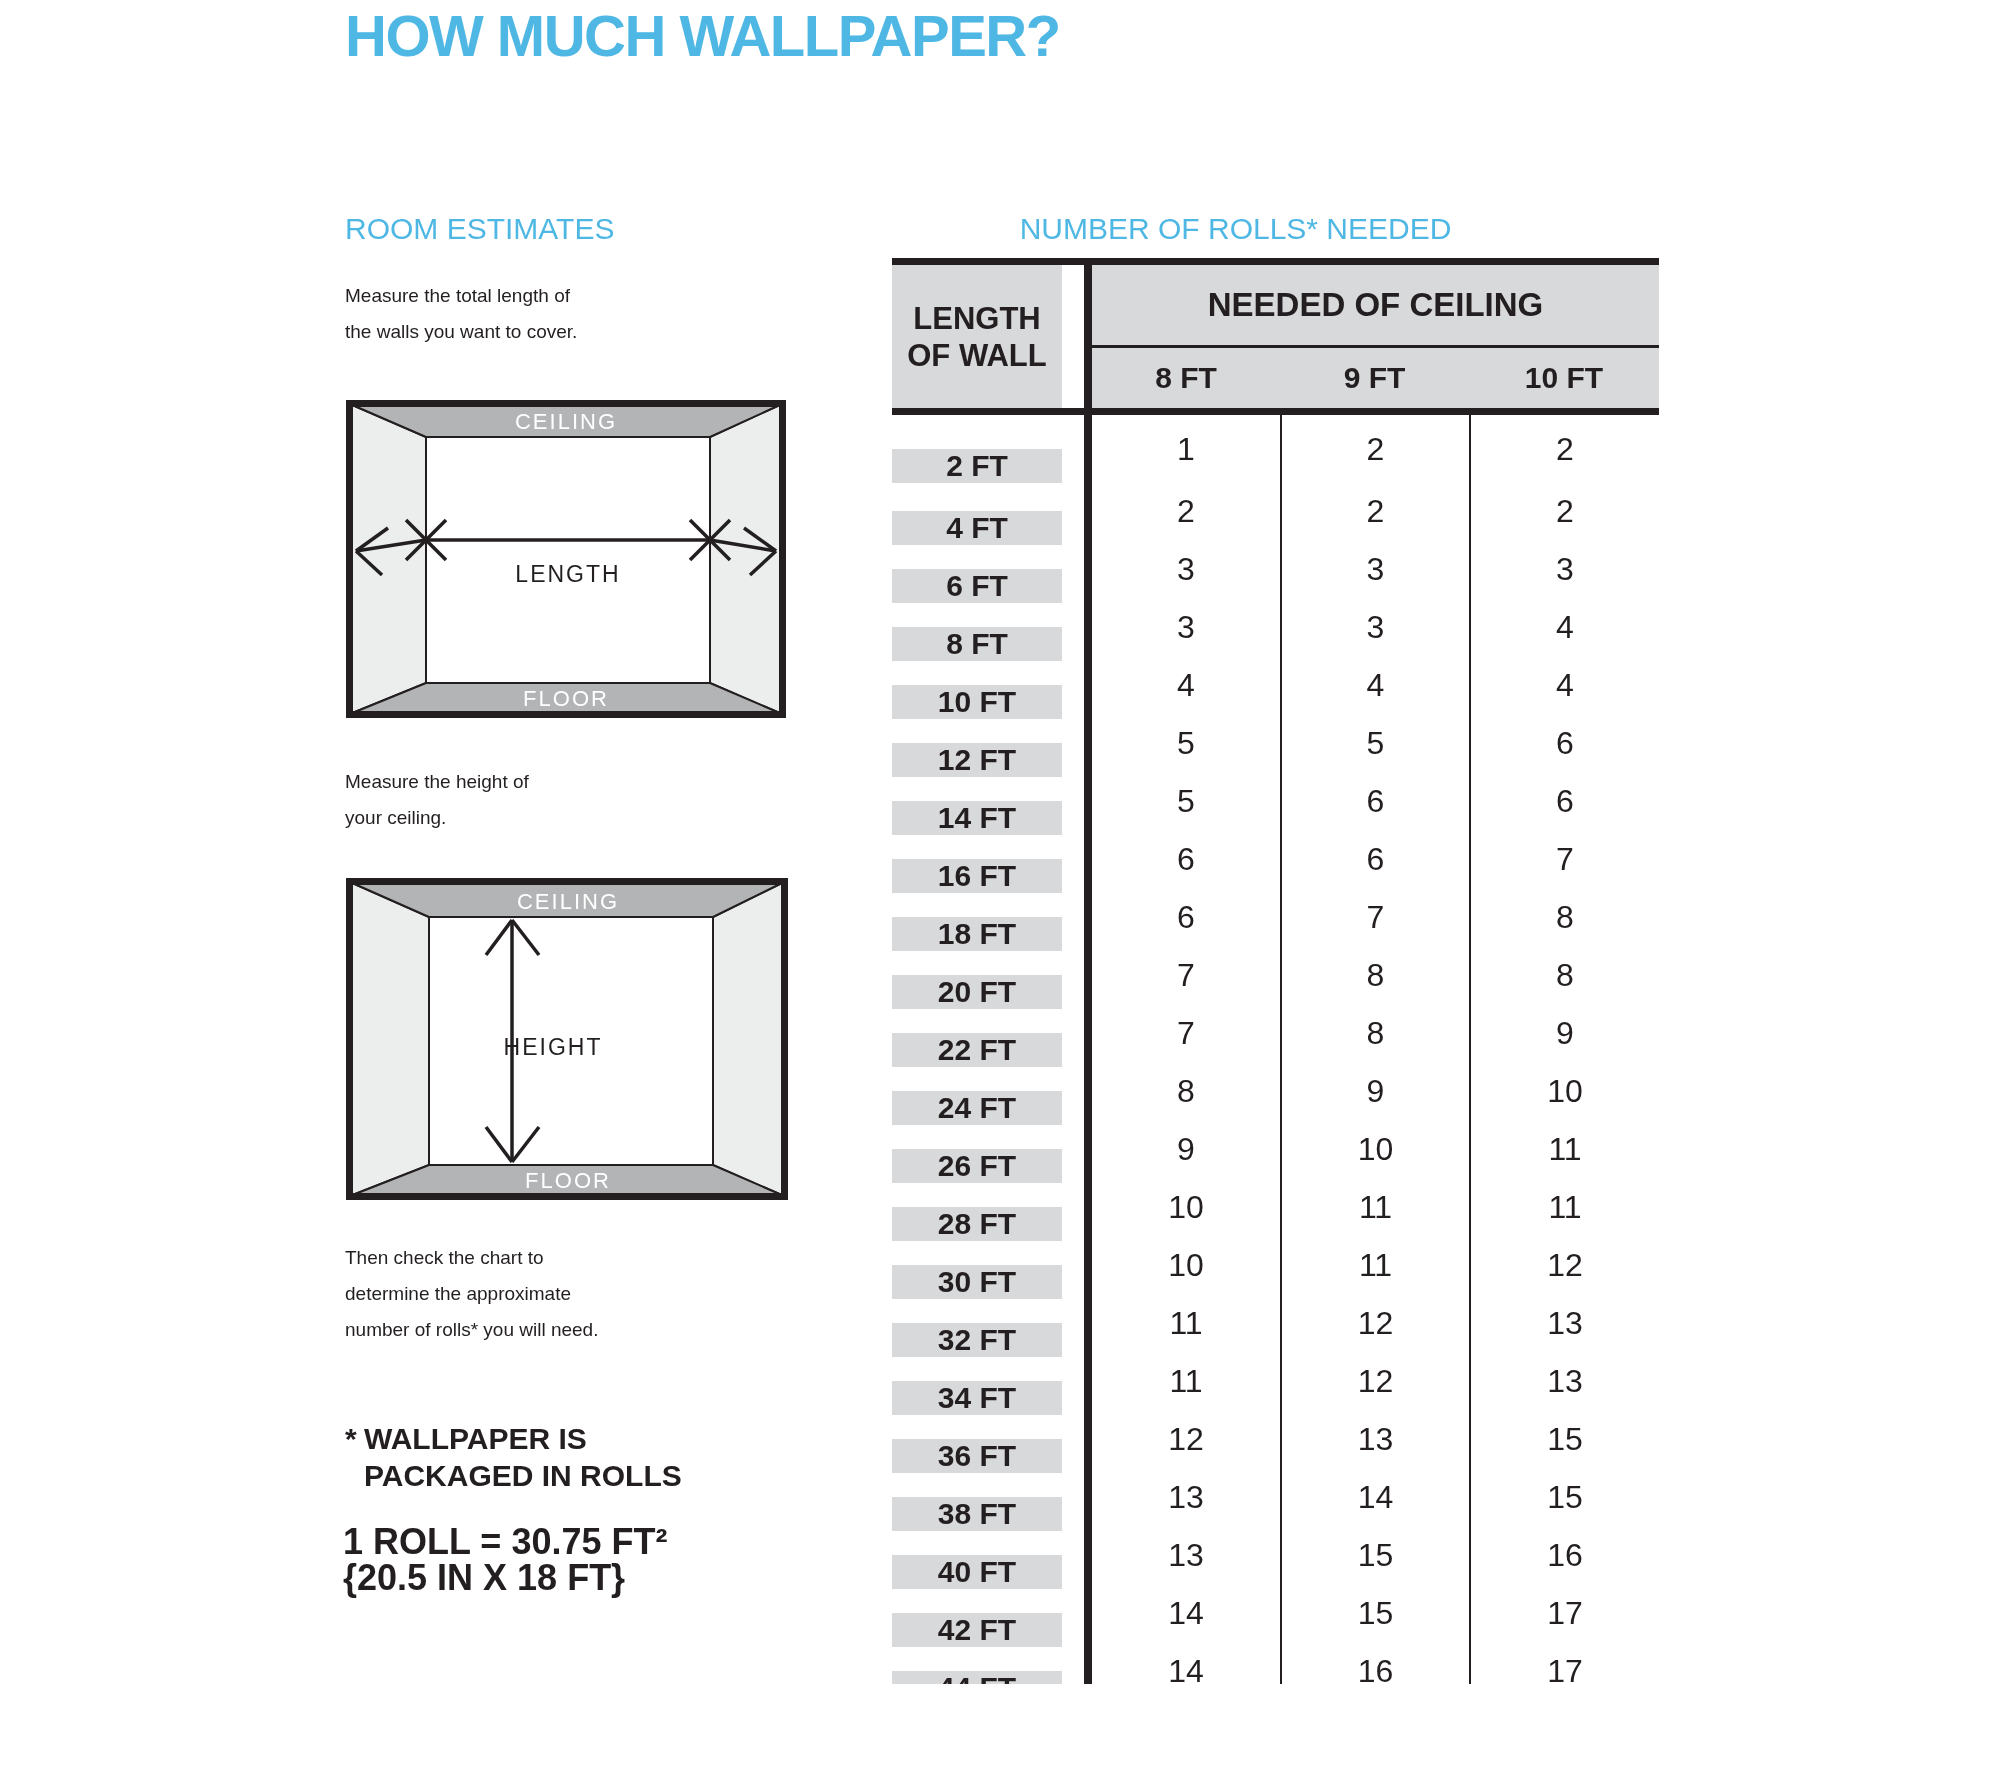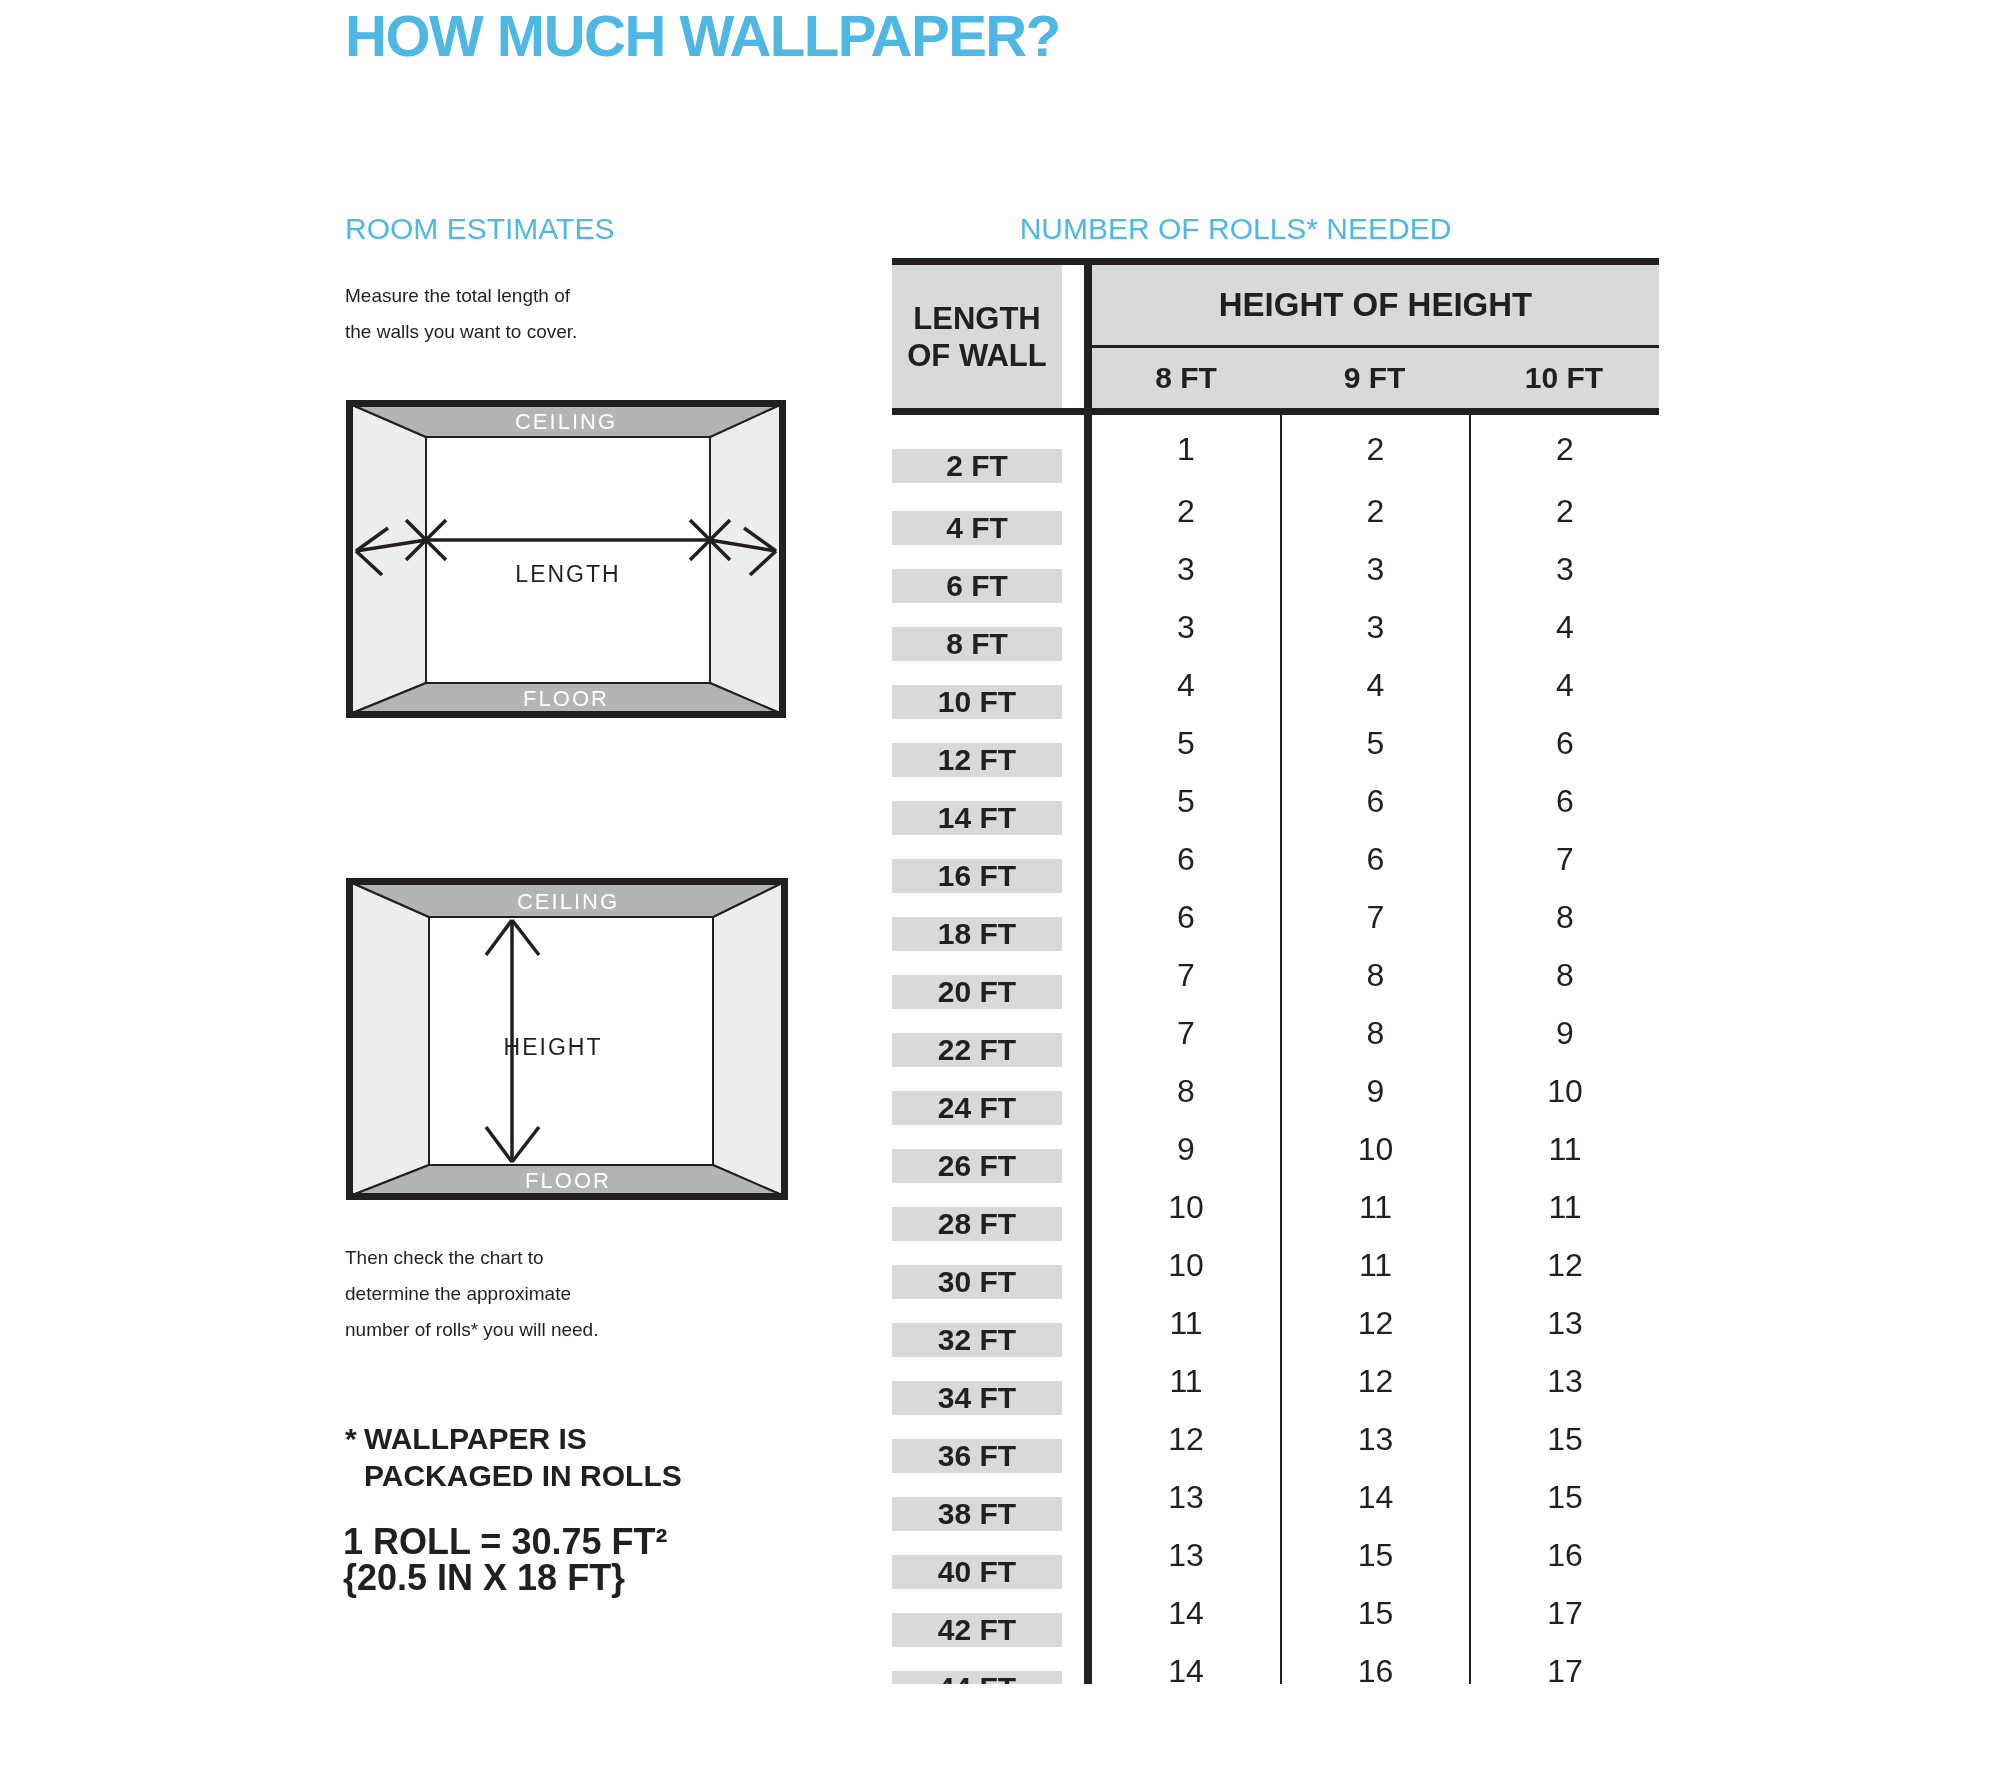--- a/index.html
+++ b/index.html
@@ -87,20 +87,22 @@
       <line x1="60" y1="120" x2="100" y2="160"></line>
       <line x1="60" y1="160" x2="100" y2="120"></line>
       <line x1="344" y1="120" x2="384" y2="160"></line>
       <line x1="344" y1="160" x2="384" y2="120"></line>
     </g>
     <text class="band-label" x="220" y="29" text-anchor="middle">CEILING</text>
     <text class="band-label" x="220" y="306" text-anchor="middle">FLOOR</text>
     <text class="meas-label" x="222" y="182" text-anchor="middle">LENGTH</text>
   </svg>
 
+  <p class="step step2">Measure the height of
+your ceiling.</p>
 
   <svg class="diagram diagram-height" width="442" height="322" viewBox="0 0 442 322">
     <polygon class="wall" points="4,4 83,39 83,287 4,318"></polygon>
     <polygon class="wall" points="438,4 367,39 367,287 438,318"></polygon>
     <polygon class="band" points="4,4 438,4 367,39 83,39"></polygon>
     <polygon class="band" points="4,318 438,318 367,287 83,287"></polygon>
     <rect class="backwall" x="83" y="39" width="284" height="248"></rect>
     <rect class="frame" x="3.5" y="3.5" width="435" height="315"></rect>
     <g class="meas">
       <line x1="166" y1="42" x2="166" y2="284"></line>
@@ -131,21 +133,21 @@
 
   <h2 class="section-heading table-heading">NUMBER OF ROLLS* NEEDED</h2>
 
   <div class="rolls-table">
     <div class="thead">
       <div class="col1-header">
         <span>LENGTH</span>
         <span>OF WALL</span>
       </div>
       <div class="head-spacer"></div>
-      <div class="group-header">HEIGHT OF HEIGHT</div>
+      <div class="group-header">NEEDED OF CEILING</div>
       <div class="sub-header">8 FT</div>
       <div class="sub-header">9 FT</div>
       <div class="sub-header">10 FT</div>
     </div>
     <div class="tbody">
       <div class="row">
           <div class="cell label">2 FT</div>
           <div class="cell spacer"></div>
           <div class="cell num">1</div>
           <div class="cell num mid">2</div>

